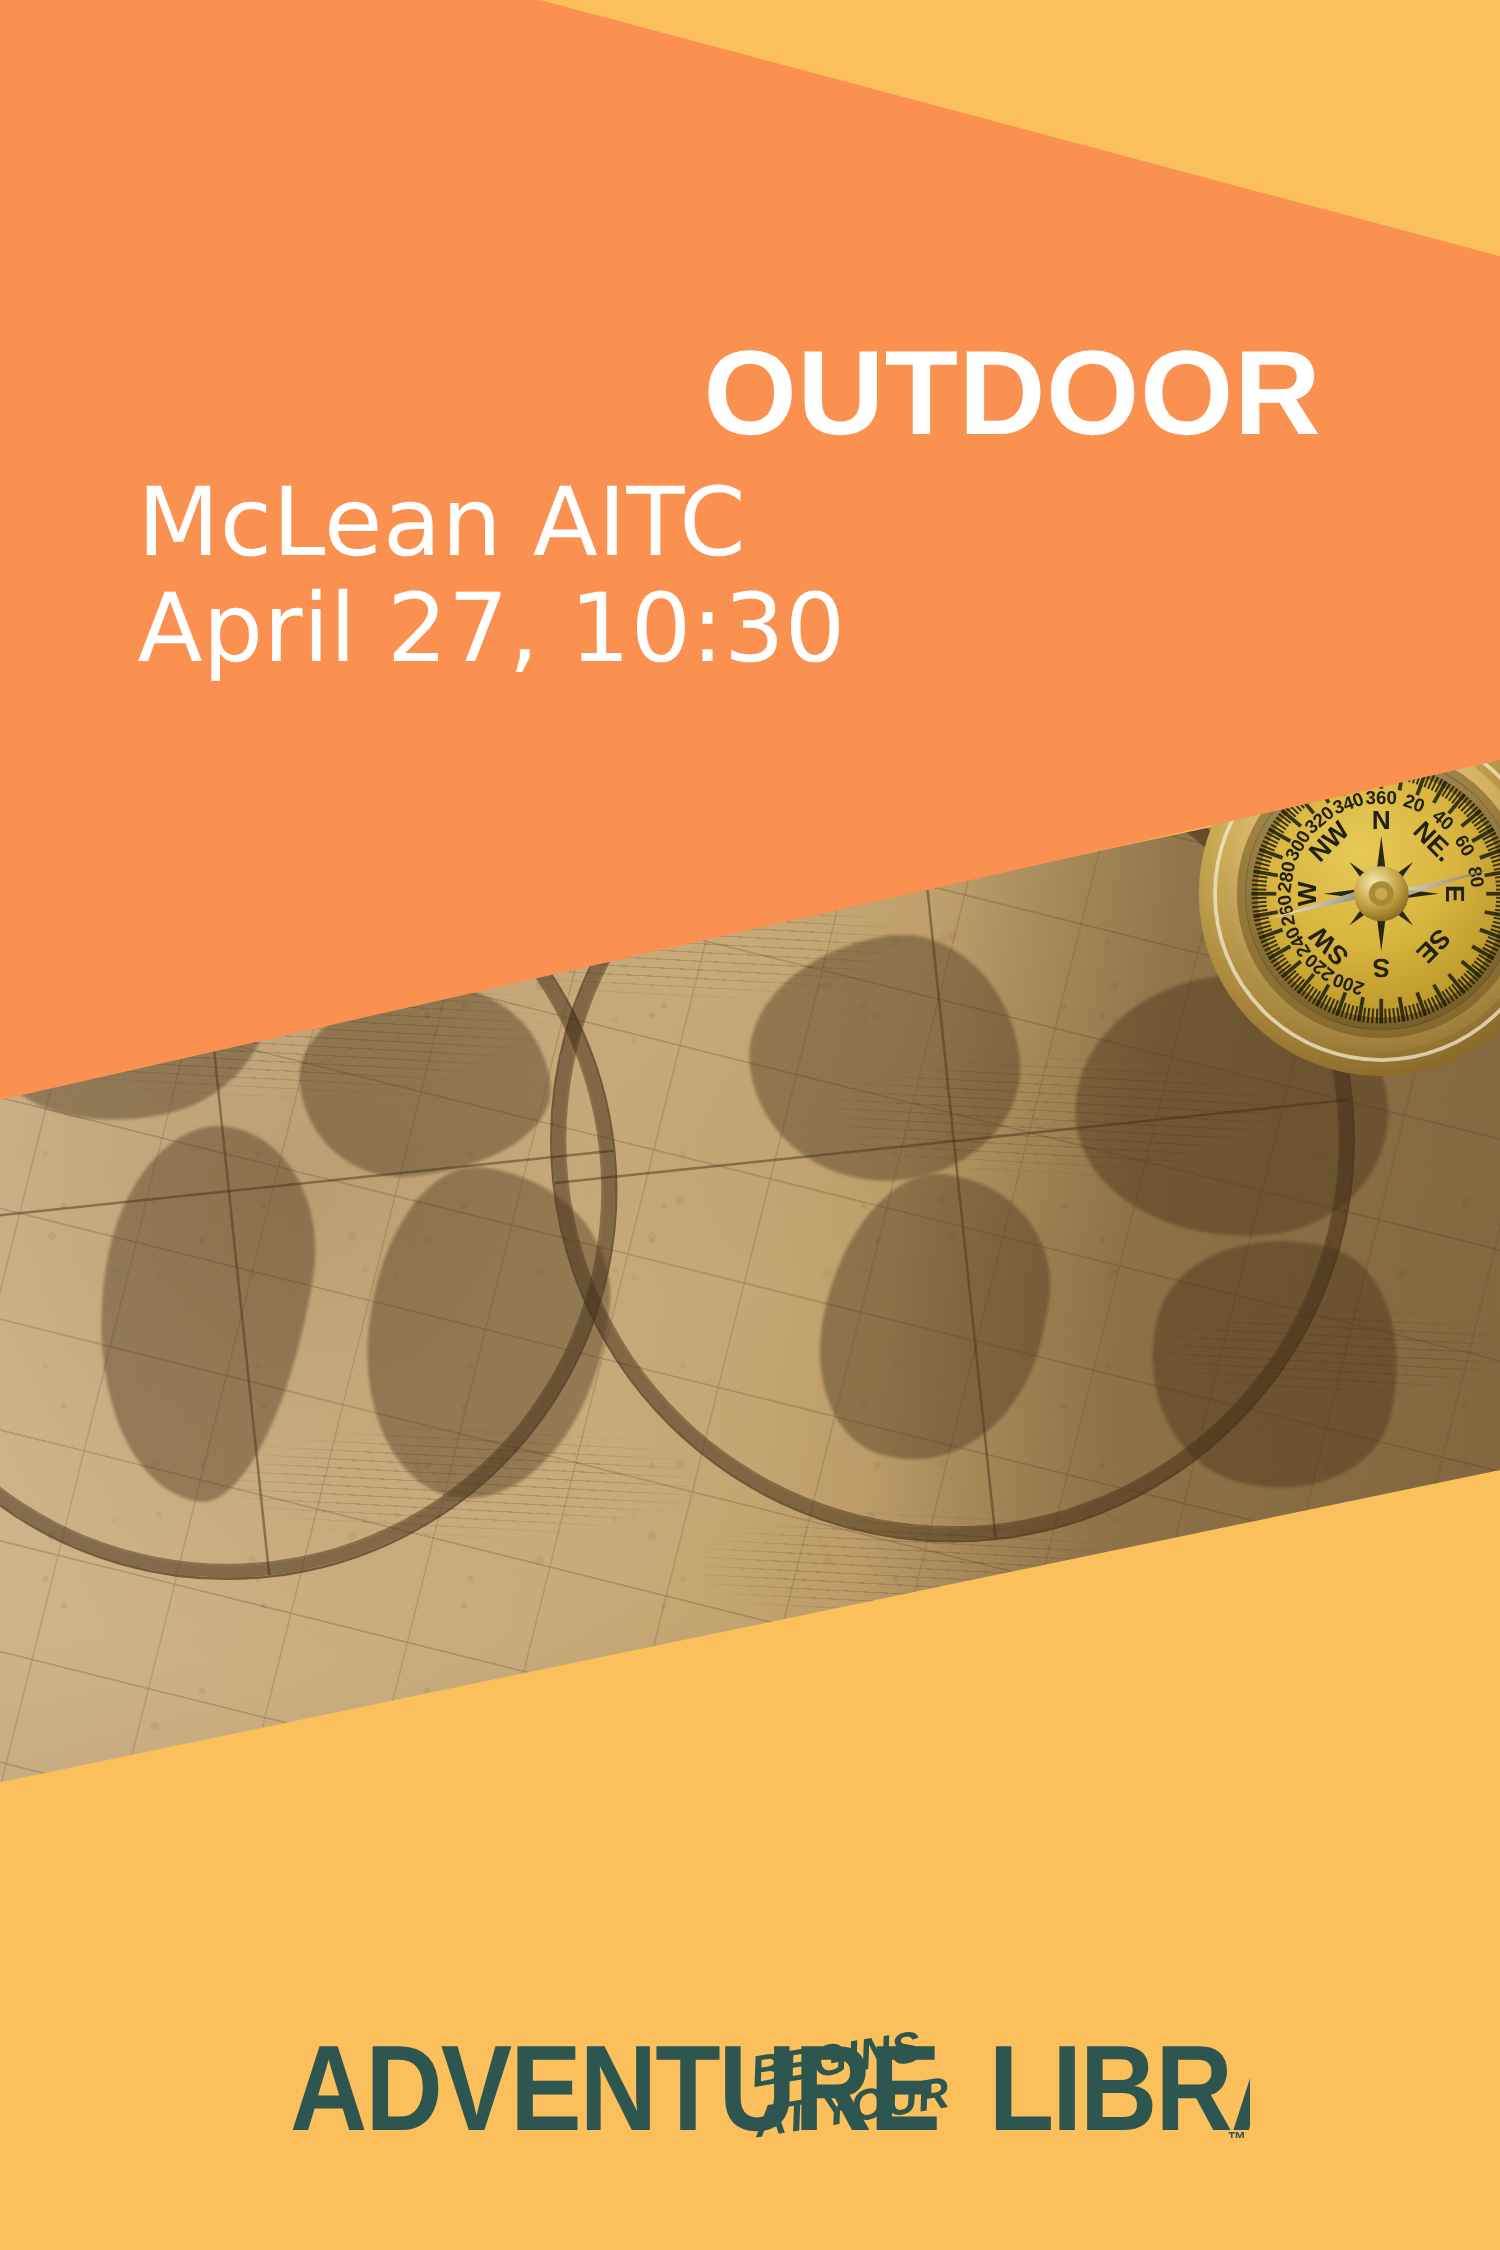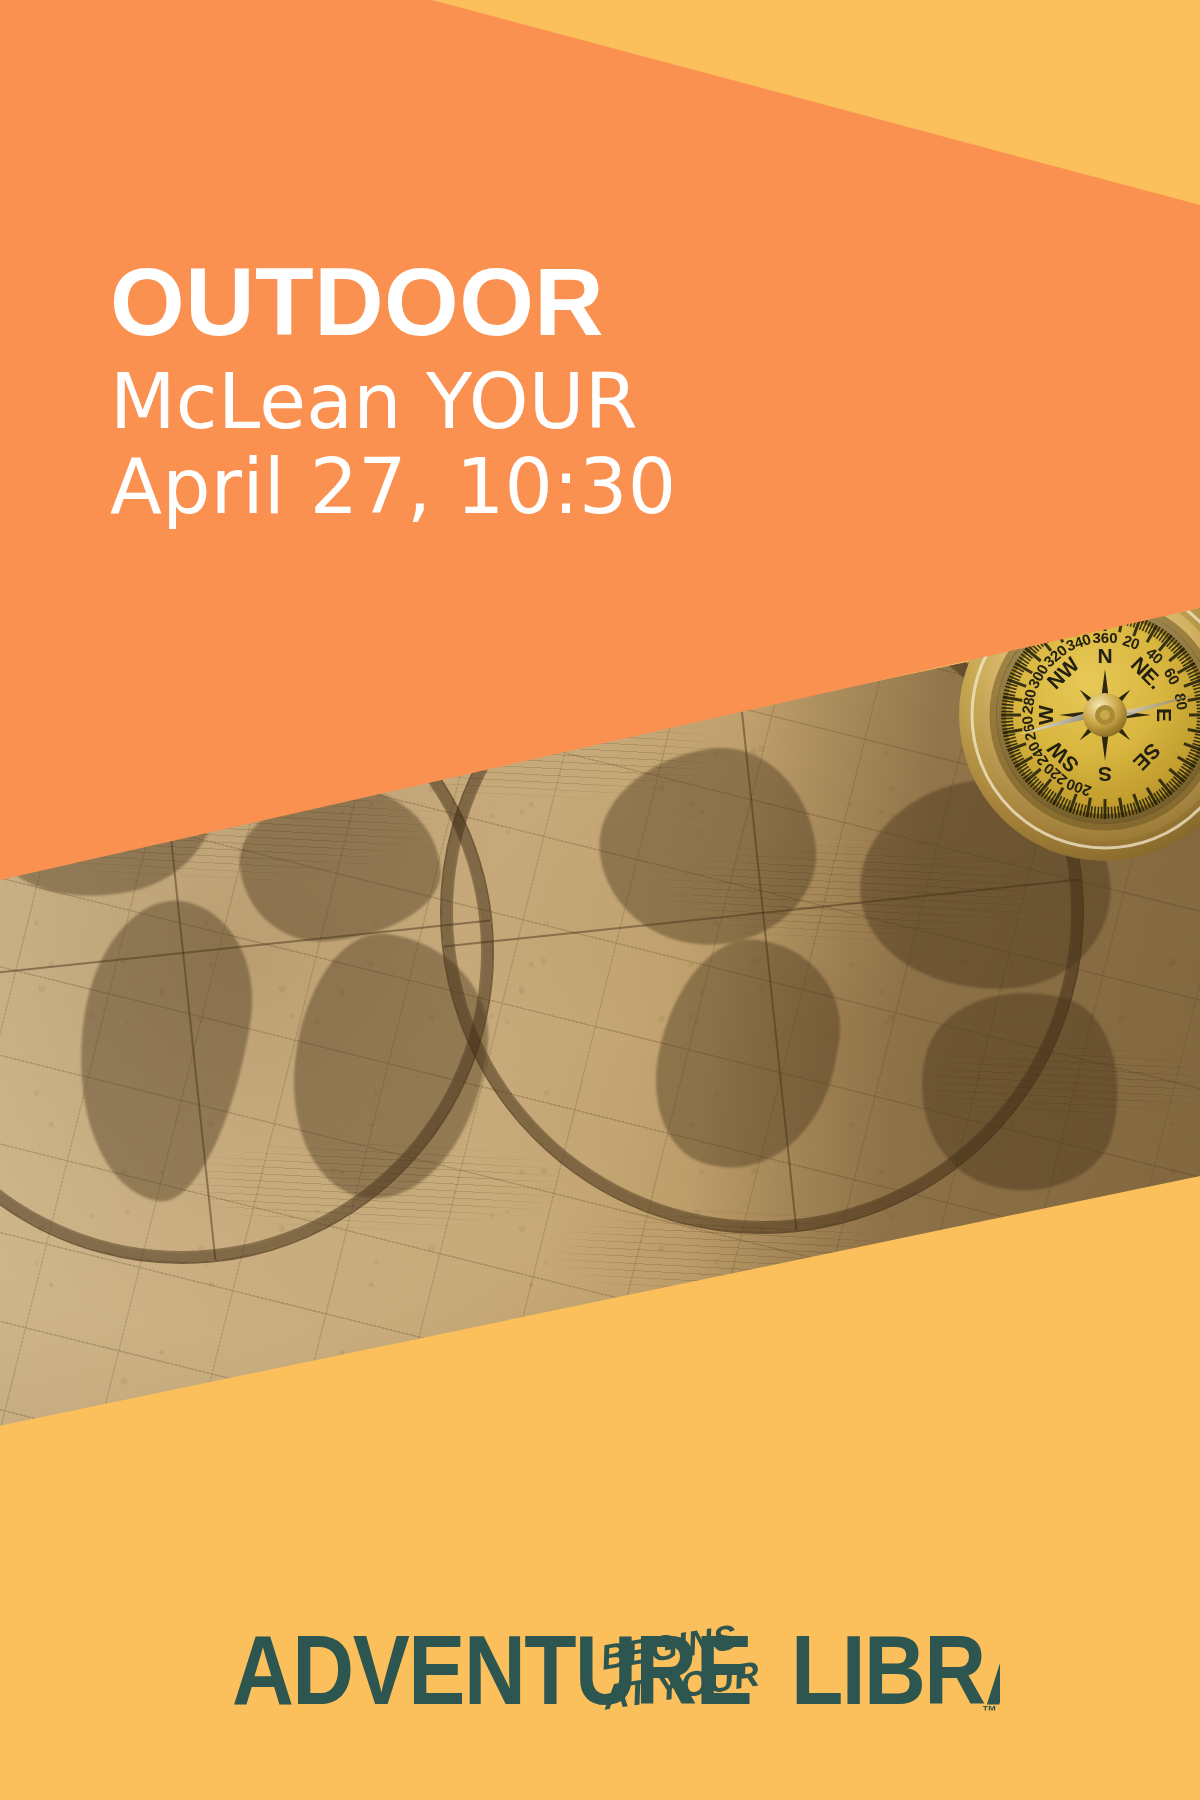--- a/index.html
+++ b/index.html
@@ -114,23 +114,24 @@
   .yellow-wedge{
     position:absolute;left:0;bottom:0;width:1200px;height:480px;
     background:#FBC05B;
     -webkit-clip-path:polygon(0 100%, 0 78%, 1200px 26%, 1200px 100%);
     clip-path:polygon(0 100%, 0 78%, 1200px 26%, 1200px 100%);
   }
 
   
   .headline{position:absolute;left:110px;top:255px;width:960px;}
   .headline h1{
-    margin:0;color:#fff;font-weight:800;letter-spacing:.5px;
+    margin:13px;color:#fff;font-weight:800;letter-spacing:.5px;
     font-size:96px;line-height:.98;text-transform:uppercase;
     font-family:"Liberation Sans",sans-serif;
+    text-align:right;
   }
   .headline .line2{display:block;letter-spacing:1px;}
   .sub{
     margin:10px 0 0 0;color:#fff;font-weight:400;
     font-size:76px;line-height:1.12;letter-spacing:.3px;
     font-family:"DejaVu Sans",sans-serif;
   }
   .sub span{display:block;}
 
   
@@ -448,21 +449,21 @@
 
   <div class="orange-panel"></div>
 
   <div class="yellow-wedge"></div>
 
   <div class="headline">
     <h1>
       <span>OUTDOOR</span>
     </h1>
     <p class="sub">
-      <span>McLean YOUR</span>
+      <span>McLean AITC</span>
       <span>April 27, 10:30</span>
     </p>
   </div>
 
   <div class="logo">
     <svg viewBox="0 0 768 112" preserveAspectRatio="xMidYMid meet" aria-hidden="true">
       <g fill="#2D5650" font-family="Liberation Sans, sans-serif">
         <text id="logo-word1" x="0" y="88" font-size="84" font-weight="700" transform="scale(1.02,1.16) translate(0,-12)" letter-spacing="-1.5">ADVENTURE</text>
         <g transform="rotate(-9 420 56)" font-style="italic" font-weight="700">
           <text id="logo-script1" x="372" y="46" font-size="35" letter-spacing="0.5">BEGINS</text>

